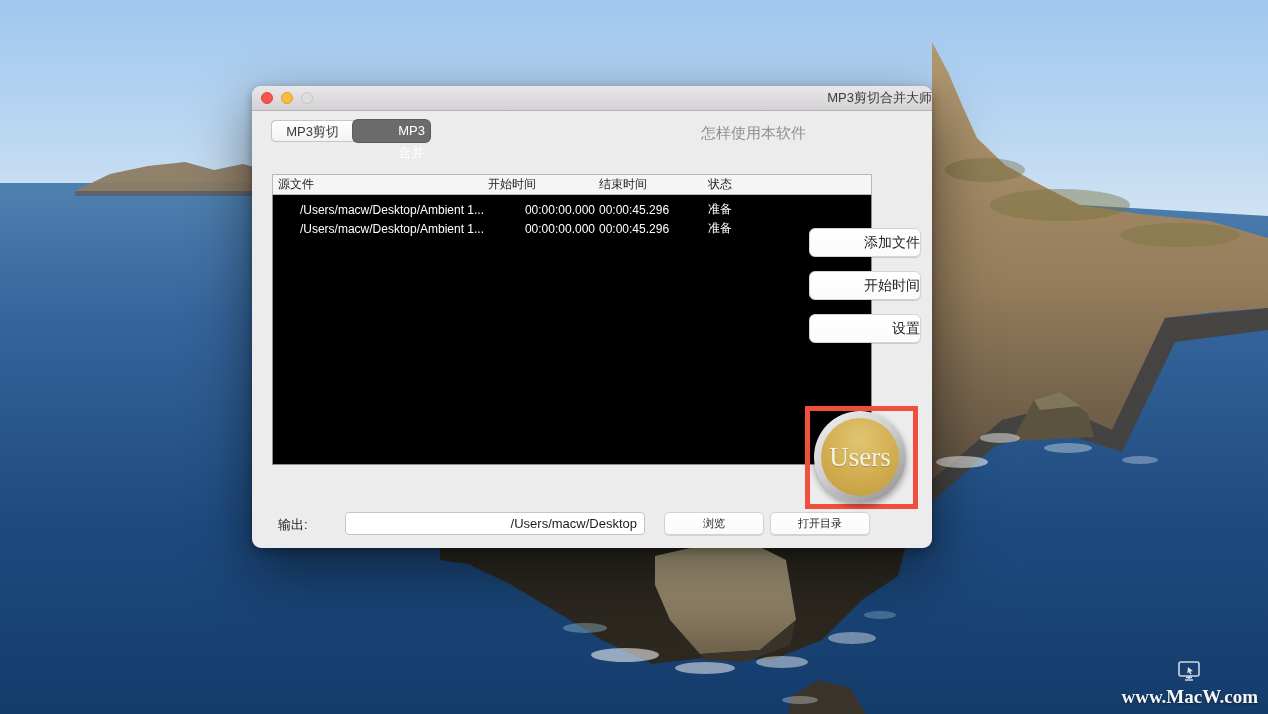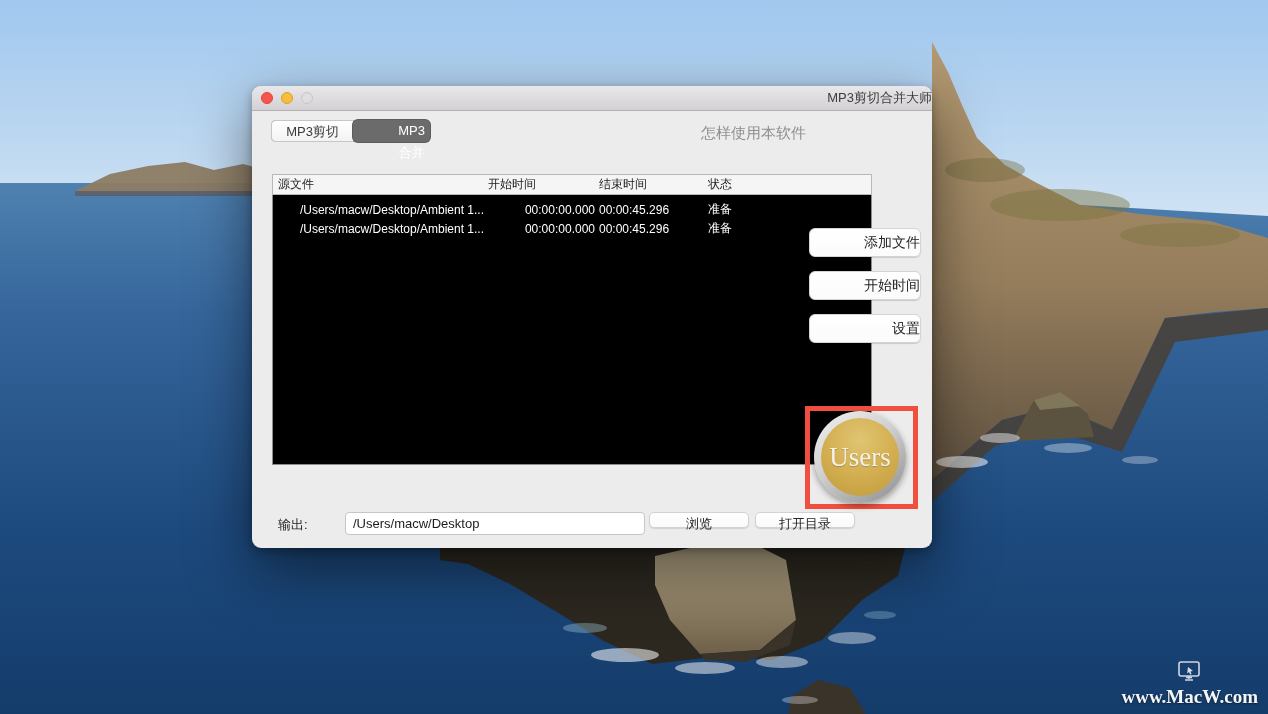--- a/index.html
+++ b/index.html
@@ -89,26 +89,27 @@
     font-family:"Liberation Serif","DejaVu Serif",serif;
     font-size:27px;color:#f5f2ea;text-shadow:0 1px 1px rgba(120,95,30,.45);
   }
   .bottom-row{position:absolute;left:0;top:402px;width:100%;height:23px;}
   .out-label{position:absolute;left:26px;top:4px;font-size:13px;color:#1f1f1f;}
   .out-field{
     position:absolute;left:93px;top:0;width:300px;height:23px;box-sizing:border-box;
     background:#fff;border:1px solid #c6c6c6;border-radius:4px;
     font-size:13px;color:#1c1c1c;padding:0 7px;outline:none;
     font-family:"Liberation Sans","DejaVu Sans",sans-serif;
+    text-align:right;
   }
   .out-btn{
-    position:absolute;top:0;width:100px;height:16px;box-sizing:border-box;
+    position:absolute;top:0;width:100px;height:23px;box-sizing:border-box;
     background:linear-gradient(#ffffff,#fafafa);border:1px solid #d2d2d2;border-radius:5px;
     box-shadow:0 1px 1px rgba(0,0,0,.12);
-    font-size:13px;color:#262626;text-align:center;line-height:21px;cursor:default;
+    font-size:11px;color:#262626;text-align:center;line-height:21px;cursor:default;margin-left:15px;
   }
   .out-btn.browse{left:397px;} .out-btn.opendir{left:503px;}
 
   
   .watermark{
     position:absolute;right:10px;bottom:6px;z-index:5;display:flex;align-items:center;gap:5px;
     font-family:"Liberation Serif","DejaVu Serif",serif;font-weight:bold;font-size:19px;
     color:#f4f6f8;text-shadow:0 1px 2px rgba(0,0,0,.55);flex-direction:column;
   }
   .watermark svg{display:block;}

